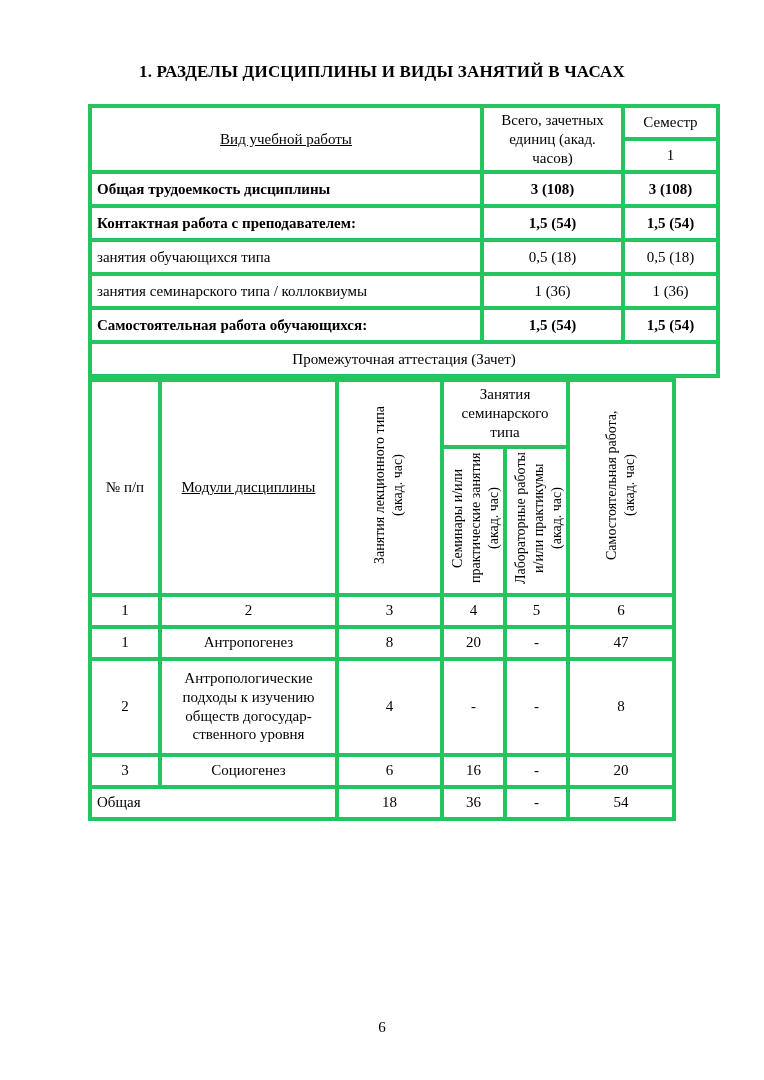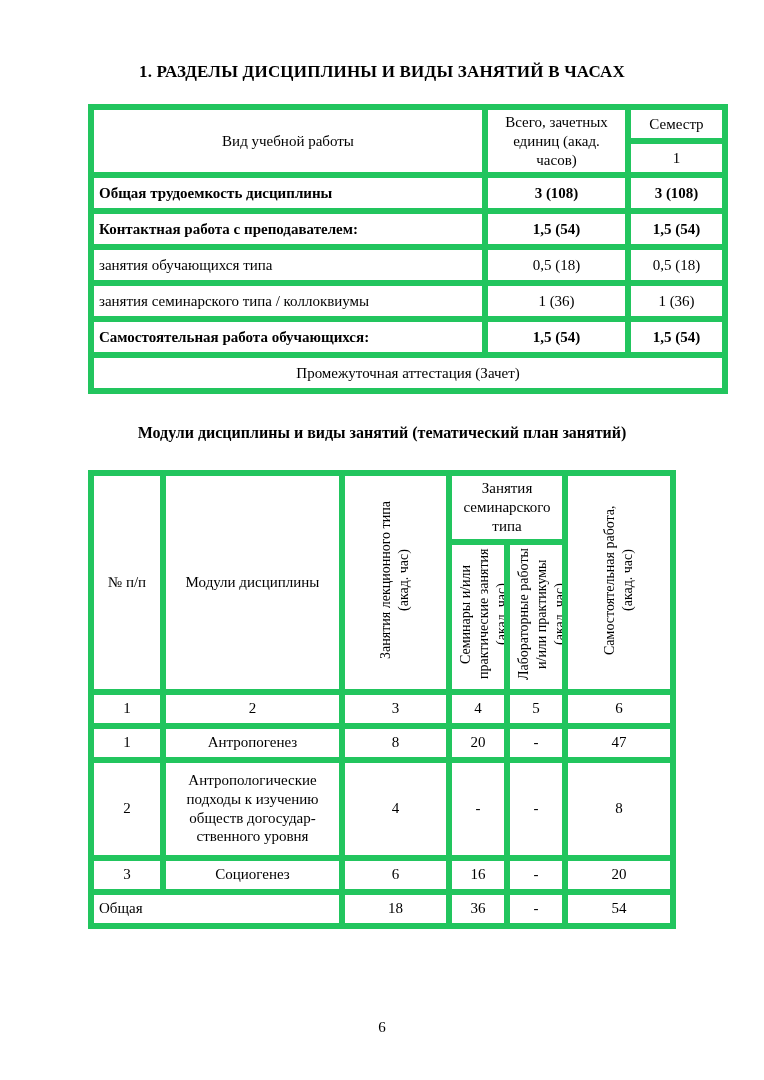--- a/index.html
+++ b/index.html
@@ -21,48 +21,48 @@
     margin: 0 0 22px 0;
     letter-spacing: 0.2px;
   }
   table {
     border-collapse: collapse;
     width: 588px;
     table-layout: fixed;
     font-size: 15px;
   }
   td {
-    border: 6px solid #22c55e;
+    border: 4px solid #22c55e;
     padding: 3px 5px;
     vertical-align: middle;
     line-height: 1.25;
     overflow: hidden;
   }
   .center { text-align: center; }
   .left   { text-align: left; }
   .bold   { font-weight: bold; margin-left: 40px; }
 
   
-  .t1 .col-label { width: 378px; }
+  .t1 .col-label { width: 378px; text-decoration: underline; }
   .t1 .col-total { width: 127px; }
   .t1 .col-sem   { width: 81px; }
   .t1 td { height: 24px; }
   .t1 .hdr td { height: auto; }
 
   
   .subtitle {
     text-align: center;
     font-weight: bold;
     font-size: 16px;
     margin: 30px 0 28px 0;
   }
 
   
   .t2 .col-num  { width: 56px; }
-  .t2 .col-mod  { width: 163px; }
+  .t2 .col-mod  { width: 163px; text-decoration: underline; }
   .t2 .col-lec  { width: 91px; }
   .t2 .col-semr { width: 91px; }
   .t2 .col-lab  { width: 91px; }
   .t2 .col-self { width: 92px; }
   .t2 .h1 td { height: 40px; }
   .t2 .h2 td { height: 138px; }
   .vertical {
     display: inline-block;
     writing-mode: vertical-rl;
     transform: rotate(180deg);
@@ -126,21 +126,20 @@
       <td class="left bold">Самостоятельная работа обучающихся:</td>
       <td class="center bold">1,5 (54)</td>
       <td class="center bold">1,5 (54)</td>
     </tr>
     <tr>
       <td class="center" colspan="3">Промежуточная аттестация (Зачет)</td>
     </tr>
   </tbody>
     </table>
 
-  <h2 class="subtitle">Модули дисциплины и виды занятий (тематический план занятий)</h2>
 
   <table class="t2">
     <tbody>
         <tr class="h1">
       <td class="col-num center" rowspan="2">№ п/п</td>
       <td class="col-mod center" rowspan="2">Модули дисциплины</td>
       <td class="col-lec center" rowspan="2">
         <span class="vertical v-tall">Занятия лекционного типа (акад. час)</span>
       </td>
       <td class="center" colspan="2">Занятия семинарского типа</td>

